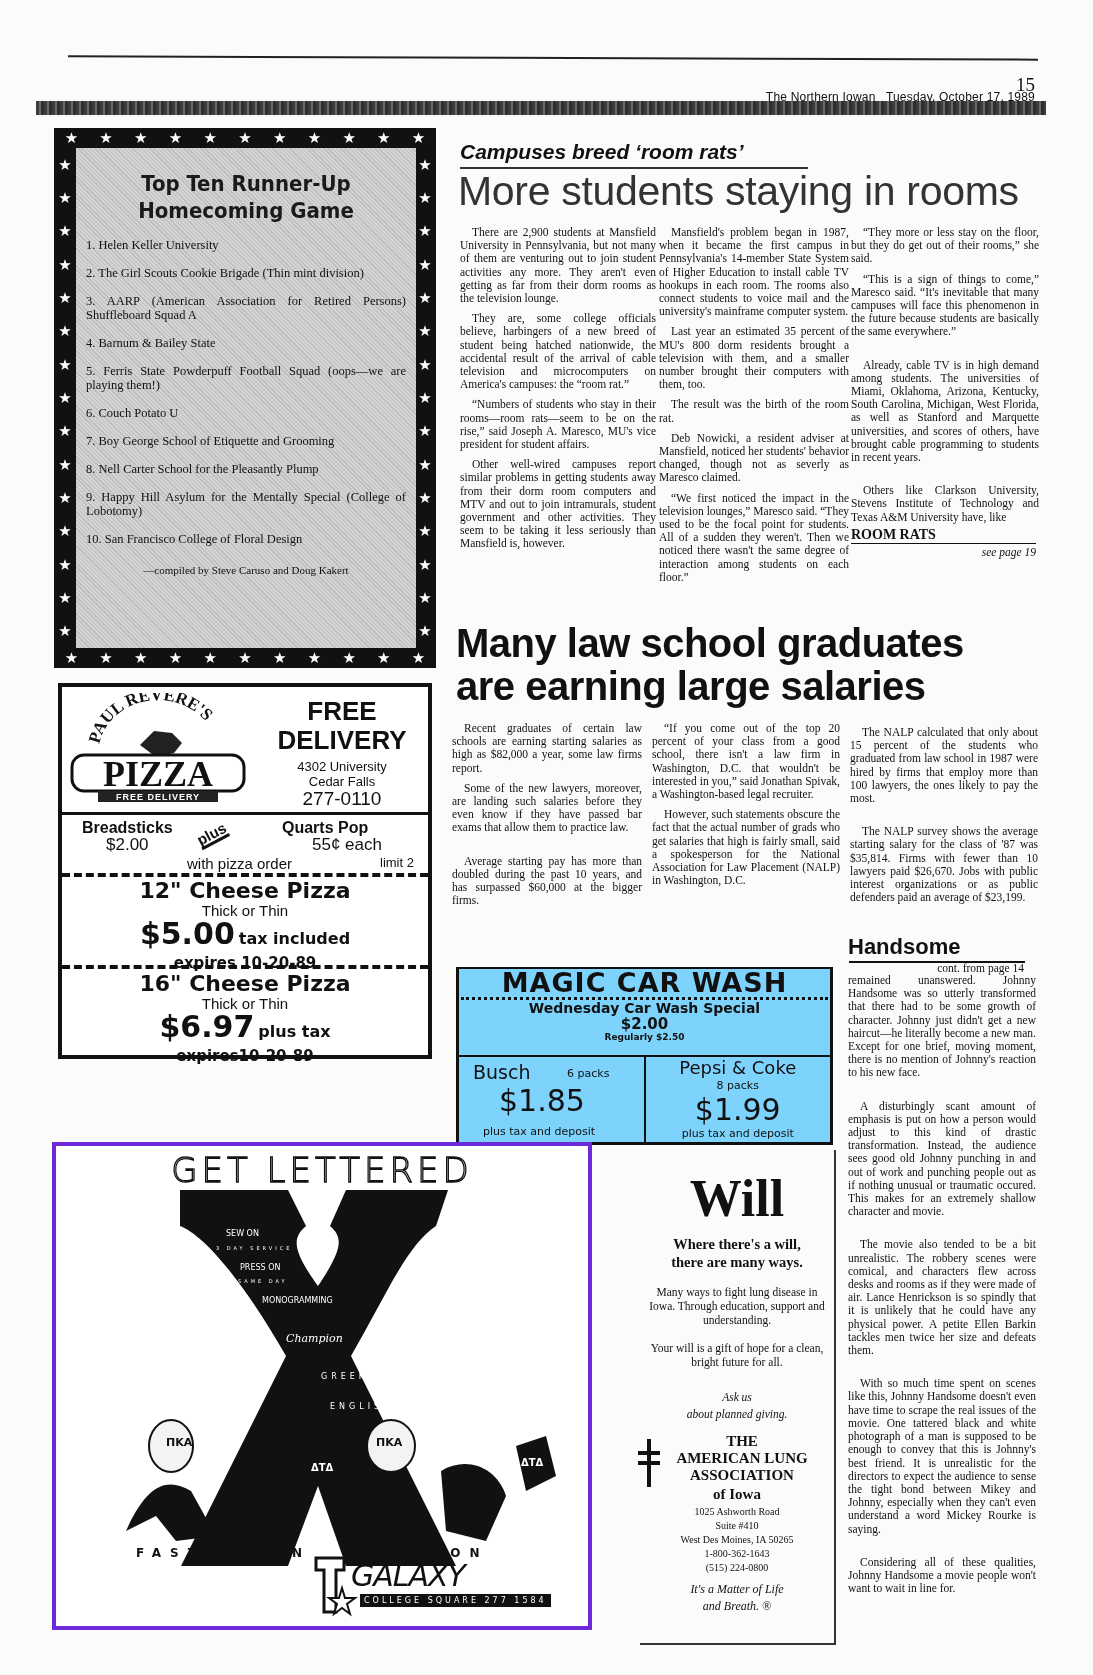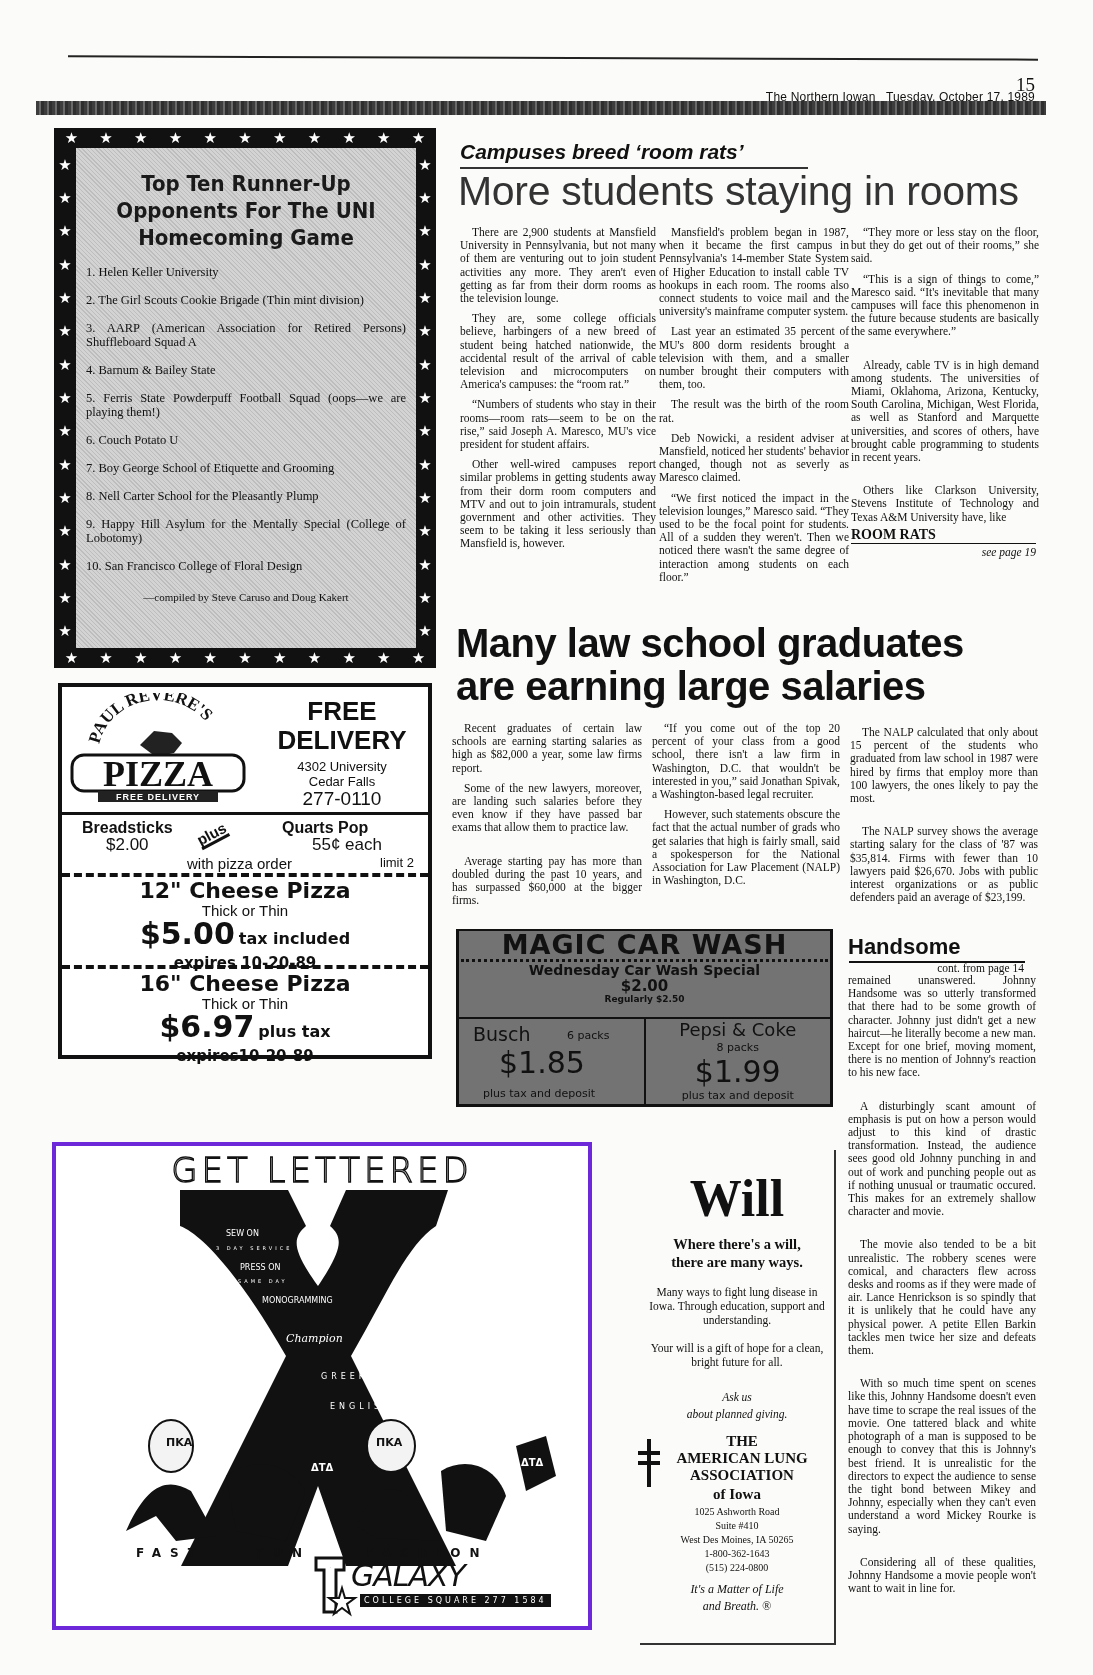--- a/index.html
+++ b/index.html
@@ -43,21 +43,21 @@
   .headline1 { position: absolute; left: 458px; top: 168px; font-family: "Liberation Sans", sans-serif; font-size: 41px; letter-spacing: -0.3px; color: #333; }
   .col { position: absolute; font-size: 11.5px; line-height: 13.2px; text-align: justify; hyphens: auto; }
   .col p { text-indent: 12px; margin-bottom: 7px; }
   .col p.gap { margin-bottom: 20px; }
   .headline2 { position: absolute; left: 456px; top: 622px; font-family: "Liberation Sans", sans-serif; font-weight: bold; font-size: 40px; line-height: 43px; letter-spacing: -0.5px; }
   .jump-head { font-family: "Liberation Serif", serif; font-weight: bold; font-size: 14px; margin-top: 4px; }
   .jump-rule { height: 1px; background: #111; margin: 2px 0 2px 0; width: 185px; }
   .jump-page { text-align: right; font-style: italic; width: 185px; }
 
   
-  .carwash { position: absolute; left: 456px; top: 929px; width: 377px; height: 178px; border: 3px solid #111; border-top: 2px solid #111; background: #737373; }
+  .carwash { position: absolute; left: 456px; top: 967px; width: 377px; height: 178px; border: 3px solid #111; border-top: 2px solid #111; background: #7dd3fc; }
   .carwash .title { text-align: center; font-family: "DejaVu Sans", sans-serif; font-weight: bold; font-size: 27px; line-height: 28px; letter-spacing: 1px; }
   .carwash .dots { border-top: 3px dotted #111; margin: 0 2px; }
   .carwash .sub { text-align: center; font-family: "DejaVu Sans", sans-serif; font-weight: bold; font-size: 14px; line-height: 16px; }
   .carwash .price { text-align: center; font-family: "DejaVu Sans", sans-serif; font-weight: bold; font-size: 15px; line-height: 16px; }
   .carwash .reg { text-align: center; font-family: "DejaVu Sans", sans-serif; font-weight: bold; font-size: 9px; line-height: 11px; }
   .carwash .row { position: absolute; left: 0; top: 86px; width: 100%; height: 88px; border-top: 2px solid #111; display: flex; }
   .carwash .cell { flex: 1; position: relative; font-family: "DejaVu Sans", sans-serif; }
   .carwash .cell + .cell { border-left: 2px solid #111; }
 
   
@@ -152,21 +152,20 @@
       <span>★</span>
       <span>★</span>
       <span>★</span>
       <span>★</span>
       <span>★</span>
       <span>★</span>
   </div>
   <div class="inner">
     <h2>
       <div>Top Ten Runner-Up</div>
-      <div>Opponents For The UNI</div>
       <div>Homecoming Game</div>
     </h2>
     <ol>
       <li>1. Helen Keller University</li>
       <li>2. The Girl Scouts Cookie Brigade (Thin mint division)</li>
       <li>3. AARP (American Association for Retired Persons) Shuffleboard Squad A</li>
       <li>4. Barnum &amp; Bailey State</li>
       <li>5. Ferris State Powderpuff Football Squad (oops—we are playing them!)</li>
       <li>6. Couch Potato U</li>
       <li>7. Boy George School of Etiquette and Grooming</li>

